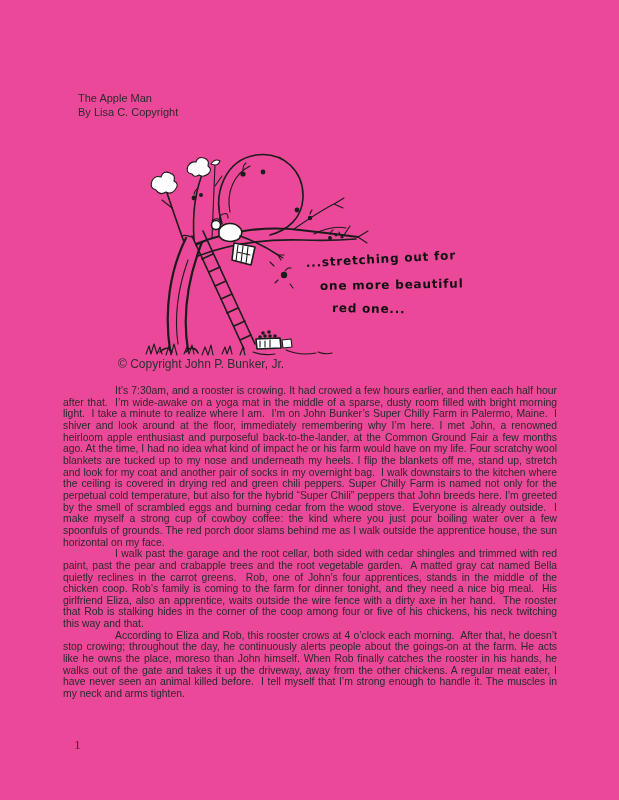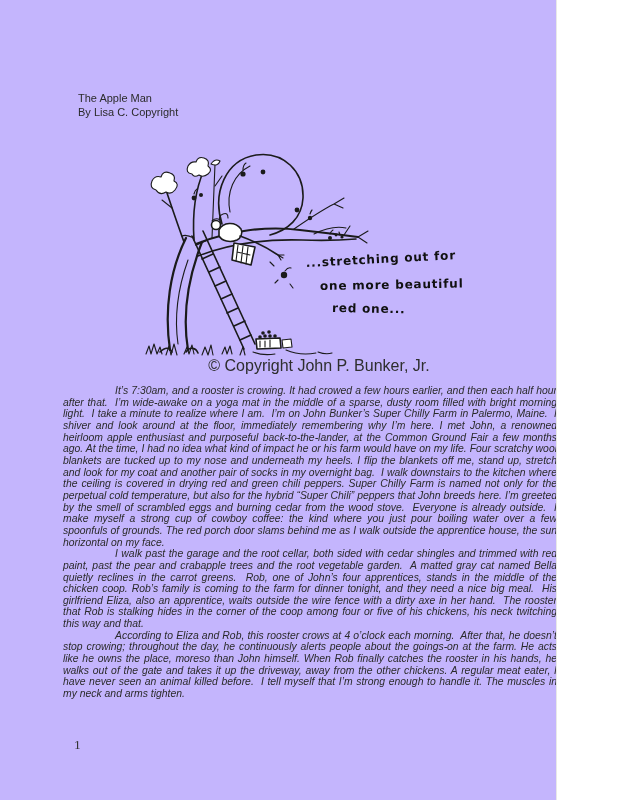--- a/index.html
+++ b/index.html
@@ -1,17 +1,17 @@
 <!DOCTYPE html>
 <html><head>
 <meta charset="utf-8">
 <style>
   html,body { margin:0; padding:0; background:#ffffff; }
   .page {
-    position:relative; width:556px; height:800px; background:#c4b5fd;
+    position:relative; width:619px; height:800px; background:#ec4899;
     font-family:"Liberation Sans", sans-serif; color:#2e2e2e;
     outline:1px solid #e8e8e8; overflow:hidden;
   }
   .title-block {
     position:absolute; left:78px; top:92px;
     font-size:11px; line-height:13.5px; color:#2b2b2b;
   }
   .illustration {
     position:absolute; left:118px; top:146px; width:402px; height:228px; margin:0;
   }
@@ -20,26 +20,26 @@
   .w11  { stroke-width:1.1; }
   .w16  { stroke-width:1.6; }
   .w22  { stroke-width:2.2; }
   .paper { fill:#ffffff; }
   .apple { fill:#1b1b1b; stroke:none; }
   .hand {
     font-family:"DejaVu Sans", sans-serif; font-size:12px; font-weight:bold;
     letter-spacing:0.8px; fill:#111111;
   }
   .credit {
-    position:absolute; left:0; top:211px; width:402px; text-align:center;
-    font-size:16px; color:#2e2e2e;
+    position:absolute; left:0; top:211px; width:402px; text-align:left;
+    font-size:12px; color:#2e2e2e;
   }
   .story {
     position:absolute; left:63px; top:385px; width:494px;
-    font-size:10.4px; line-height:11.65px; color:#2a2a2a;font-style:italic;
+    font-size:10.4px; line-height:11.65px; color:#2a2a2a;
   }
   .story p {
     margin:0; text-indent:52px; text-align:justify; text-justify:inter-word;
     white-space:pre-wrap;
   }
   .page-number {
     position:absolute; left:74px; top:737px;
     font-family:"Liberation Serif", serif; font-size:13.5px; color:#333333;
   }
 </style>

